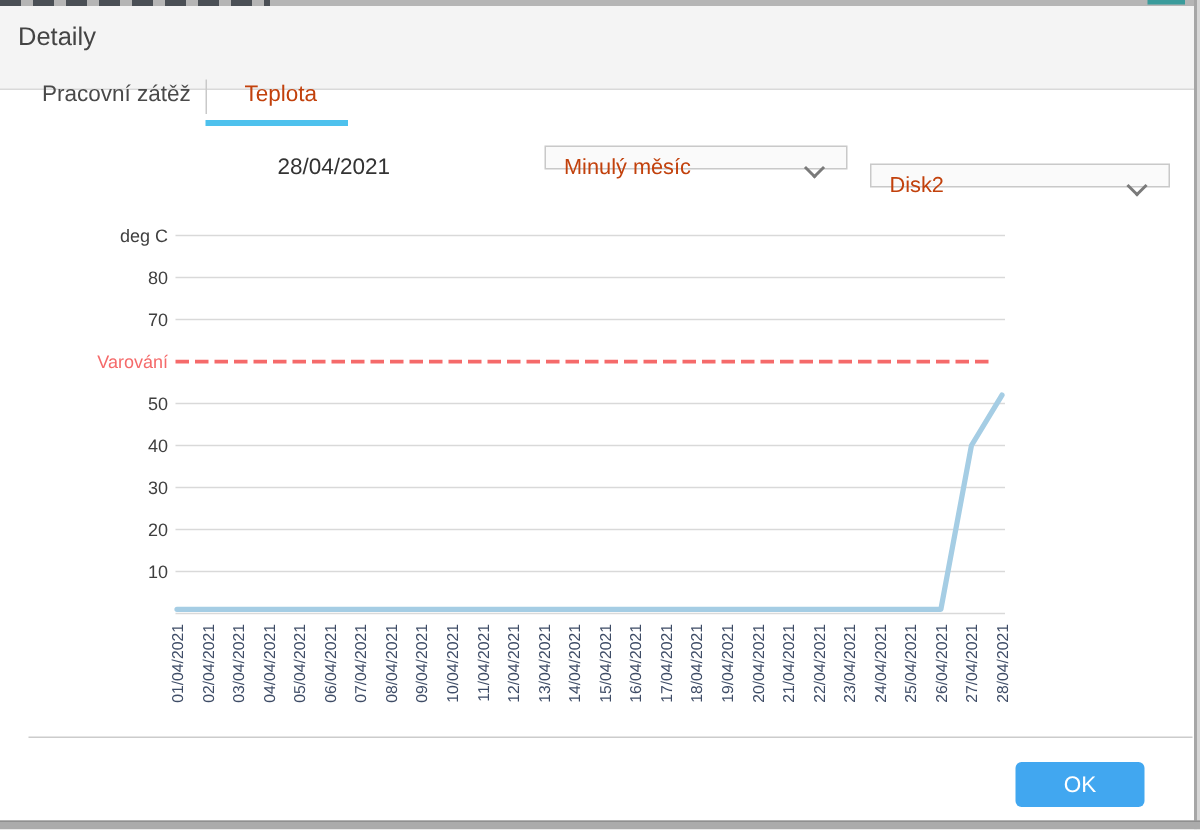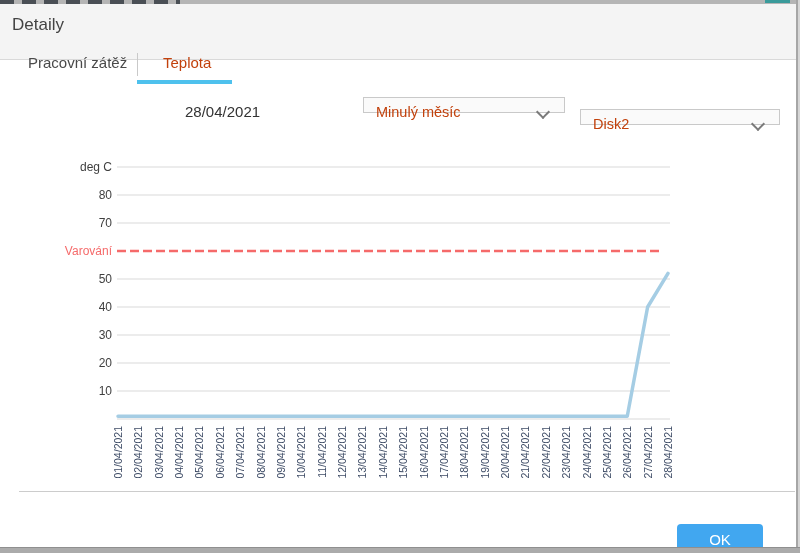--- a/index.html
+++ b/index.html
@@ -31,21 +31,21 @@
   .select{position:absolute;top:97px;height:16px;box-sizing:border-box;
           border:1px solid #c9c9c9;border-radius:0;background:#fafafa;
           font-size:14.5px;color:#c2410c;line-height:28px;padding-left:12px;cursor:pointer;}
   #period-select{left:363px;width:202px;}
   #disk-select{left:580px;width:200px;margin-top:12px;}
   .chevron{position:absolute;right:16px;top:9px;width:8px;height:8px;
            border-right:2px solid #7a7a7a;border-bottom:2px solid #7a7a7a;
            transform:rotate(45deg);}
 
   
-  #chart{position:absolute;left:0;top:155px;width:800px;height:335px;}
+  #chart{position:absolute;left:0;top:145px;width:800px;height:335px;}
   #chart svg{display:block;}
 
   
   #footer-sep{position:absolute;left:19px;top:491px;width:776px;height:1px;background:#cccccc;}
   #ok-button{position:absolute;left:677px;top:508px;width:86px;height:30px;
              background:#41a7f0;border:none;border-radius:4px;color:#fff;
              font-size:15px;font-family:"Liberation Sans",sans-serif;cursor:pointer;}
 </style>
 </head>
 <body>
@@ -124,18 +124,18 @@
         <text x="570.1481481481482" y="271" text-anchor="end" font-size="10.5" fill="#3e4c66" font-family="&quot;Liberation Sans&quot;,sans-serif" transform="rotate(-90 570.1481481481482 271)">23/04/2021</text>
         <text x="590.5185185185185" y="271" text-anchor="end" font-size="10.5" fill="#3e4c66" font-family="&quot;Liberation Sans&quot;,sans-serif" transform="rotate(-90 590.5185185185185 271)">24/04/2021</text>
         <text x="610.8888888888889" y="271" text-anchor="end" font-size="10.5" fill="#3e4c66" font-family="&quot;Liberation Sans&quot;,sans-serif" transform="rotate(-90 610.8888888888889 271)">25/04/2021</text>
         <text x="631.2592592592592" y="271" text-anchor="end" font-size="10.5" fill="#3e4c66" font-family="&quot;Liberation Sans&quot;,sans-serif" transform="rotate(-90 631.2592592592592 271)">26/04/2021</text>
         <text x="651.6296296296297" y="271" text-anchor="end" font-size="10.5" fill="#3e4c66" font-family="&quot;Liberation Sans&quot;,sans-serif" transform="rotate(-90 651.6296296296297 271)">27/04/2021</text>
         <text x="672" y="271" text-anchor="end" font-size="10.5" fill="#3e4c66" font-family="&quot;Liberation Sans&quot;,sans-serif" transform="rotate(-90 672 271)">28/04/2021</text>
       </svg>
   </div>
 
   <div id="footer-sep"></div>
-  <button id="ok-button" style="background: rgb(65, 167, 240); margin-top: 16px;">OK</button>
+  <button id="ok-button" style="background: rgb(65, 167, 240);">OK</button>
 
   <div id="right-border" style="left:796px"></div>
   <div id="right-border2" style="left:798px"></div>
   <div id="bottom-strip" style="top:547px"></div>
 </div>
 
 </body></html>

